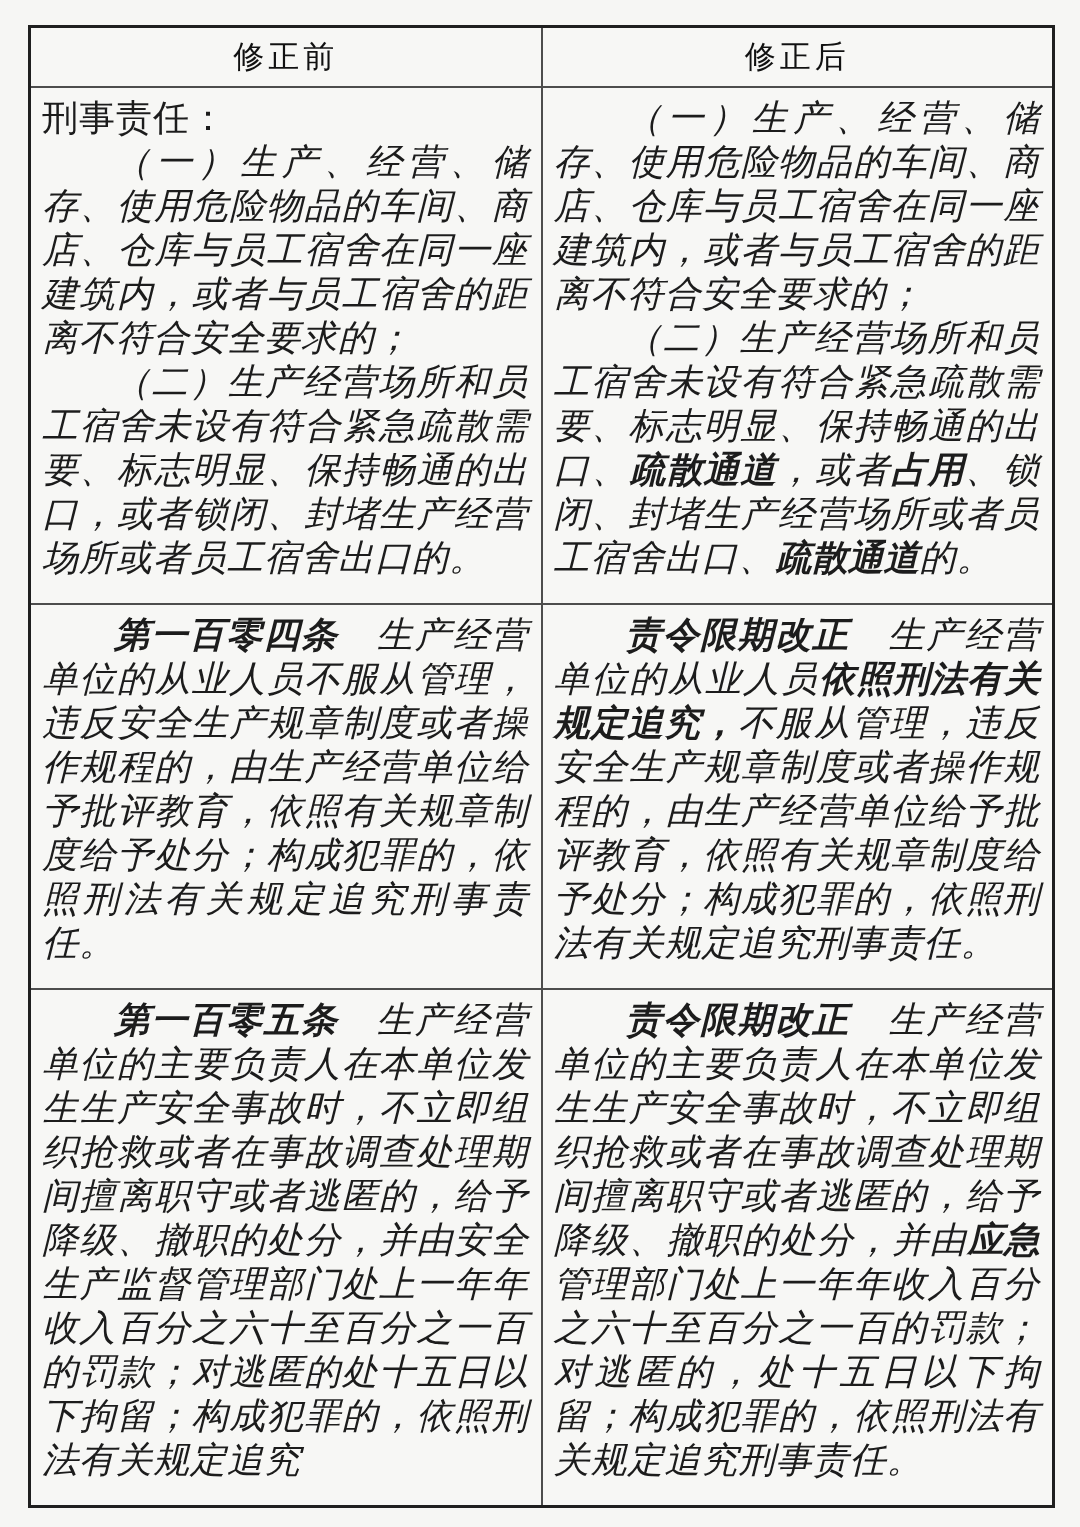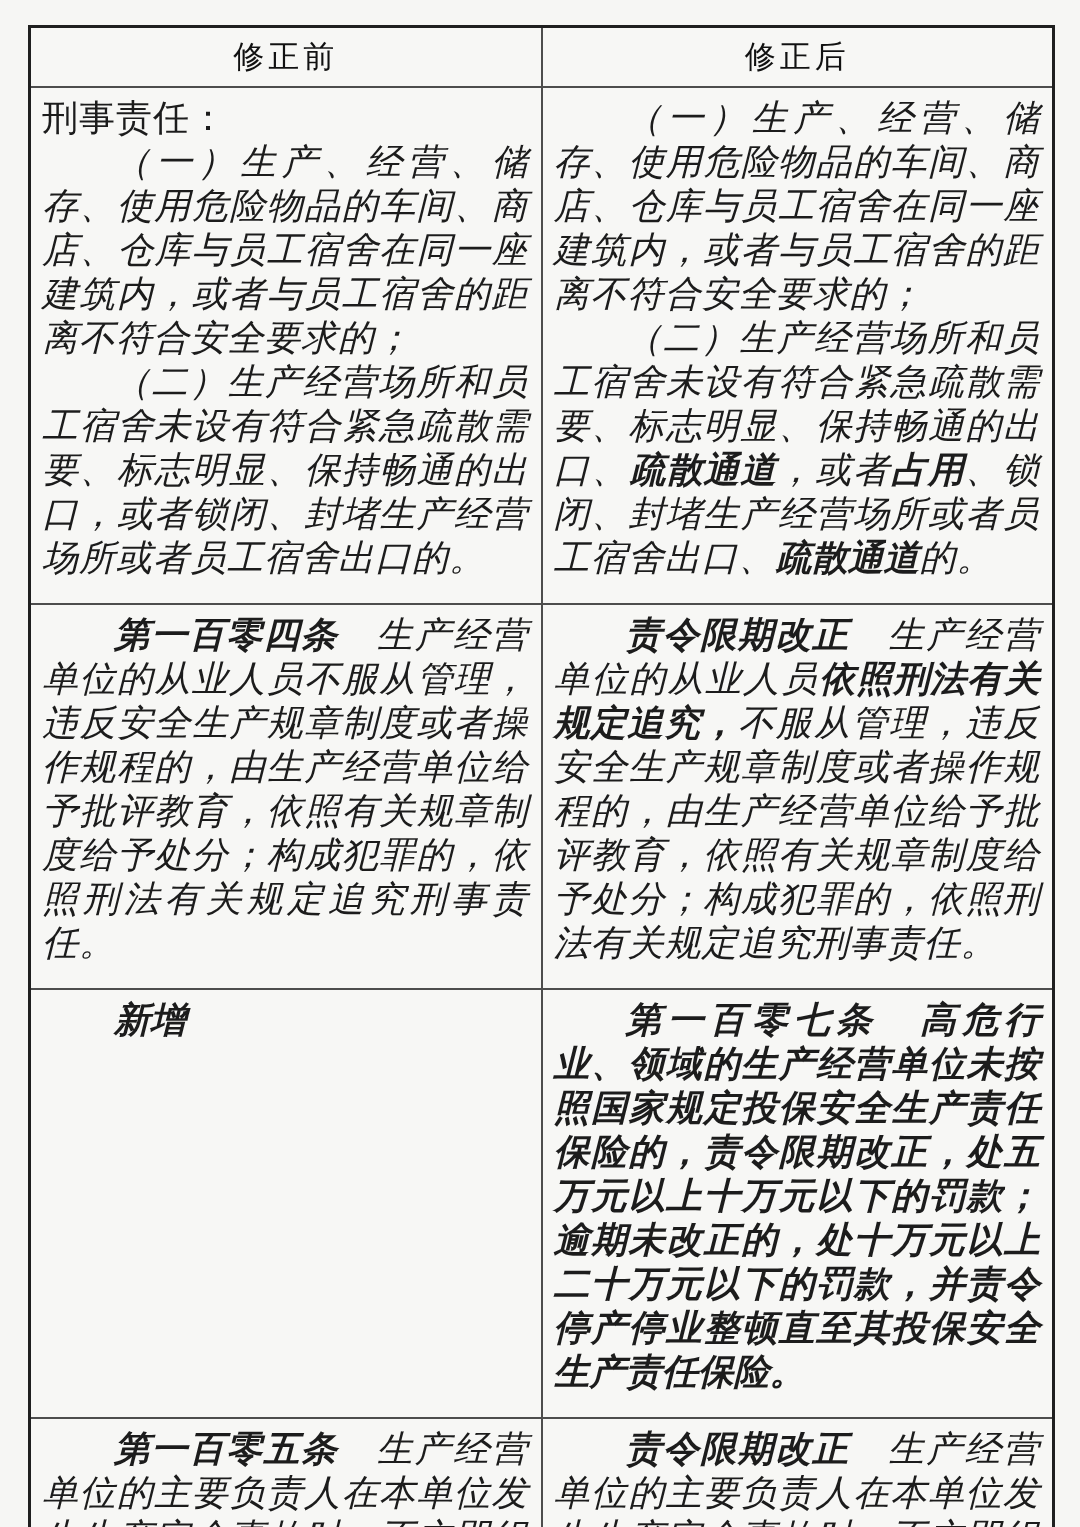--- a/index.html
+++ b/index.html
@@ -95,28 +95,20 @@
         <tr>
           <td>
             <p class="para indent"><span class="bold">第一百零四条</span><span>　生产经营单位的从业人员不服从管理，违反安全生产规章制度或者操作规程的，由生产经营单位给予批评教育，依照有关规章制度给予处分；构成犯罪的，依照刑法有关规定追究刑事责任。</span></p>
           </td>
           <td>
             <p class="para indent"><span class="bold">责令限期改正</span><span>　生产经营单位的从业人员</span><span class="bold">依照刑法有关规定追究，</span><span>不服从管理，违反安全生产规章制度或者操作规程的，由生产经营单位给予批评教育，依照有关规章制度给予处分；构成犯罪的，依照刑法有关规定追究刑事责任。</span></p>
           </td>
         </tr>
         <tr>
           <td>
-            <p class="para indent"><span class="bold">新增</span></p>
-          </td>
-          <td>
-            <p class="para indent"><span class="bold">第一百零七条</span><span class="bold">　</span><span class="bold">高危行业、领域的生产经营单位未按照国家规定投保安全生产责任保险的，责令限期改正，处五万元以上十万元以下的罚款；逾期未改正的，处十万元以上二十万元以下的罚款，并责令停产停业整顿直至其投保安全生产责任保险。</span></p>
-          </td>
-        </tr>
-        <tr>
-          <td>
             <p class="para indent"><span class="bold">第一百零五条</span><span>　生产经营单位的主要负责人在本单位发生生产安全事故时，不立即组织抢救或者在事故调查处理期间擅离职守或者逃匿的，给予降级、撤职的处分，并由安全生产监督管理部门处上一年年收入百分之六十至百分之一百的罚款；对逃匿的处十五日以下拘留；构成犯罪的，依照刑法有关规定追究</span></p>
           </td>
           <td>
             <p class="para indent"><span class="bold">责令限期改正</span><span>　生产经营单位的主要负责人在本单位发生生产安全事故时，不立即组织抢救或者在事故调查处理期间擅离职守或者逃匿的，给予降级、撤职的处分，并由</span><span class="bold">应急</span><span>管理部门处上一年年收入百分之六十至百分之一百的罚款；对逃匿的，处十五日以下拘留；构成犯罪的，依照刑法有关规定追究刑事责任。</span></p>
           </td>
         </tr>
       </tbody>
   </table>
 </div>
 

